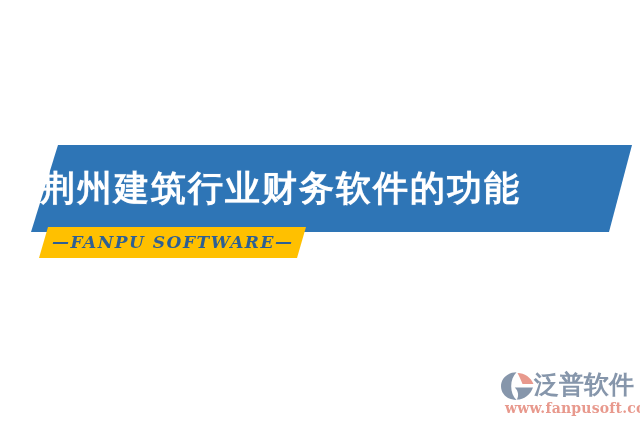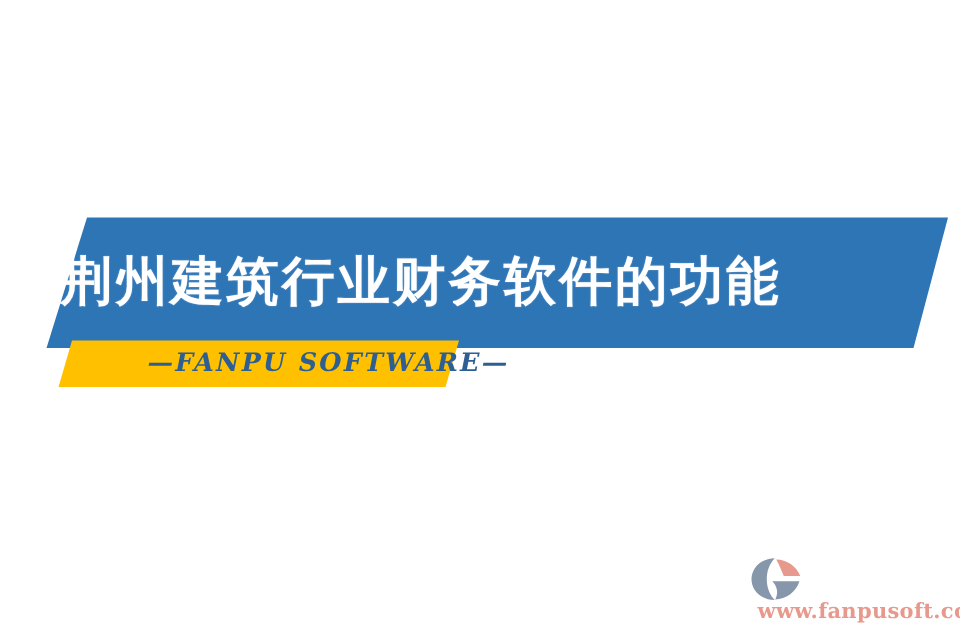--- a/index.html
+++ b/index.html
@@ -50,30 +50,29 @@
     white-space: nowrap;
     text-shadow: 0 0 1px rgba(255,255,255,0.45);
   }
 
   
   #banner-subtitle {
     position: absolute;
     left: 52px;
     top: 230px;
     width: 250px;
-    text-align: center;
+    text-align: left;
     color: #2E5F93;
     font-family: "DejaVu Serif", "Liberation Serif", serif;
     font-size: 17px;
     font-style: italic;
     font-weight: 700;
     letter-spacing: 1.5px;
     line-height: 24px;
     white-space: nowrap;
-    margin-left: 42px;
   }
 
   
   #logo {
     position: absolute;
     left: 498px;
     top: 367px;
     width: 140px;
     height: 48px;
   }
@@ -132,15 +131,16 @@
     <path d="M16.5,1.2 C7.6,1.2 1.0,7.6 1.0,15.2 C1.0,22.9 7.6,29.0 16.5,29.0
              C13.0,25.5 11.2,20.8 11.2,15.2 C11.2,9.6 13.0,4.8 16.5,1.2 Z" fill="#8696AB"></path>
 
     <path d="M17.5,2.0 C24.5,2.0 31.0,6.5 33.5,13.0 L22.5,13.0
              C21.0,9.5 19.5,5.5 17.5,2.0 Z" fill="#E8998D"></path>
 
     <path d="M14.8,16.5 L33.0,16.5 C30.5,23.8 24.0,28.6 16.8,28.6
              C19.0,25.0 18.5,20.0 14.8,16.5 Z" fill="#8696AB"></path>
   </svg>
 
+  <div id="logo-wordmark">泛普软件</div>
 
   <div id="logo-url">www.fanpusoft.com</div>
 </div>
 
 </body></html>

